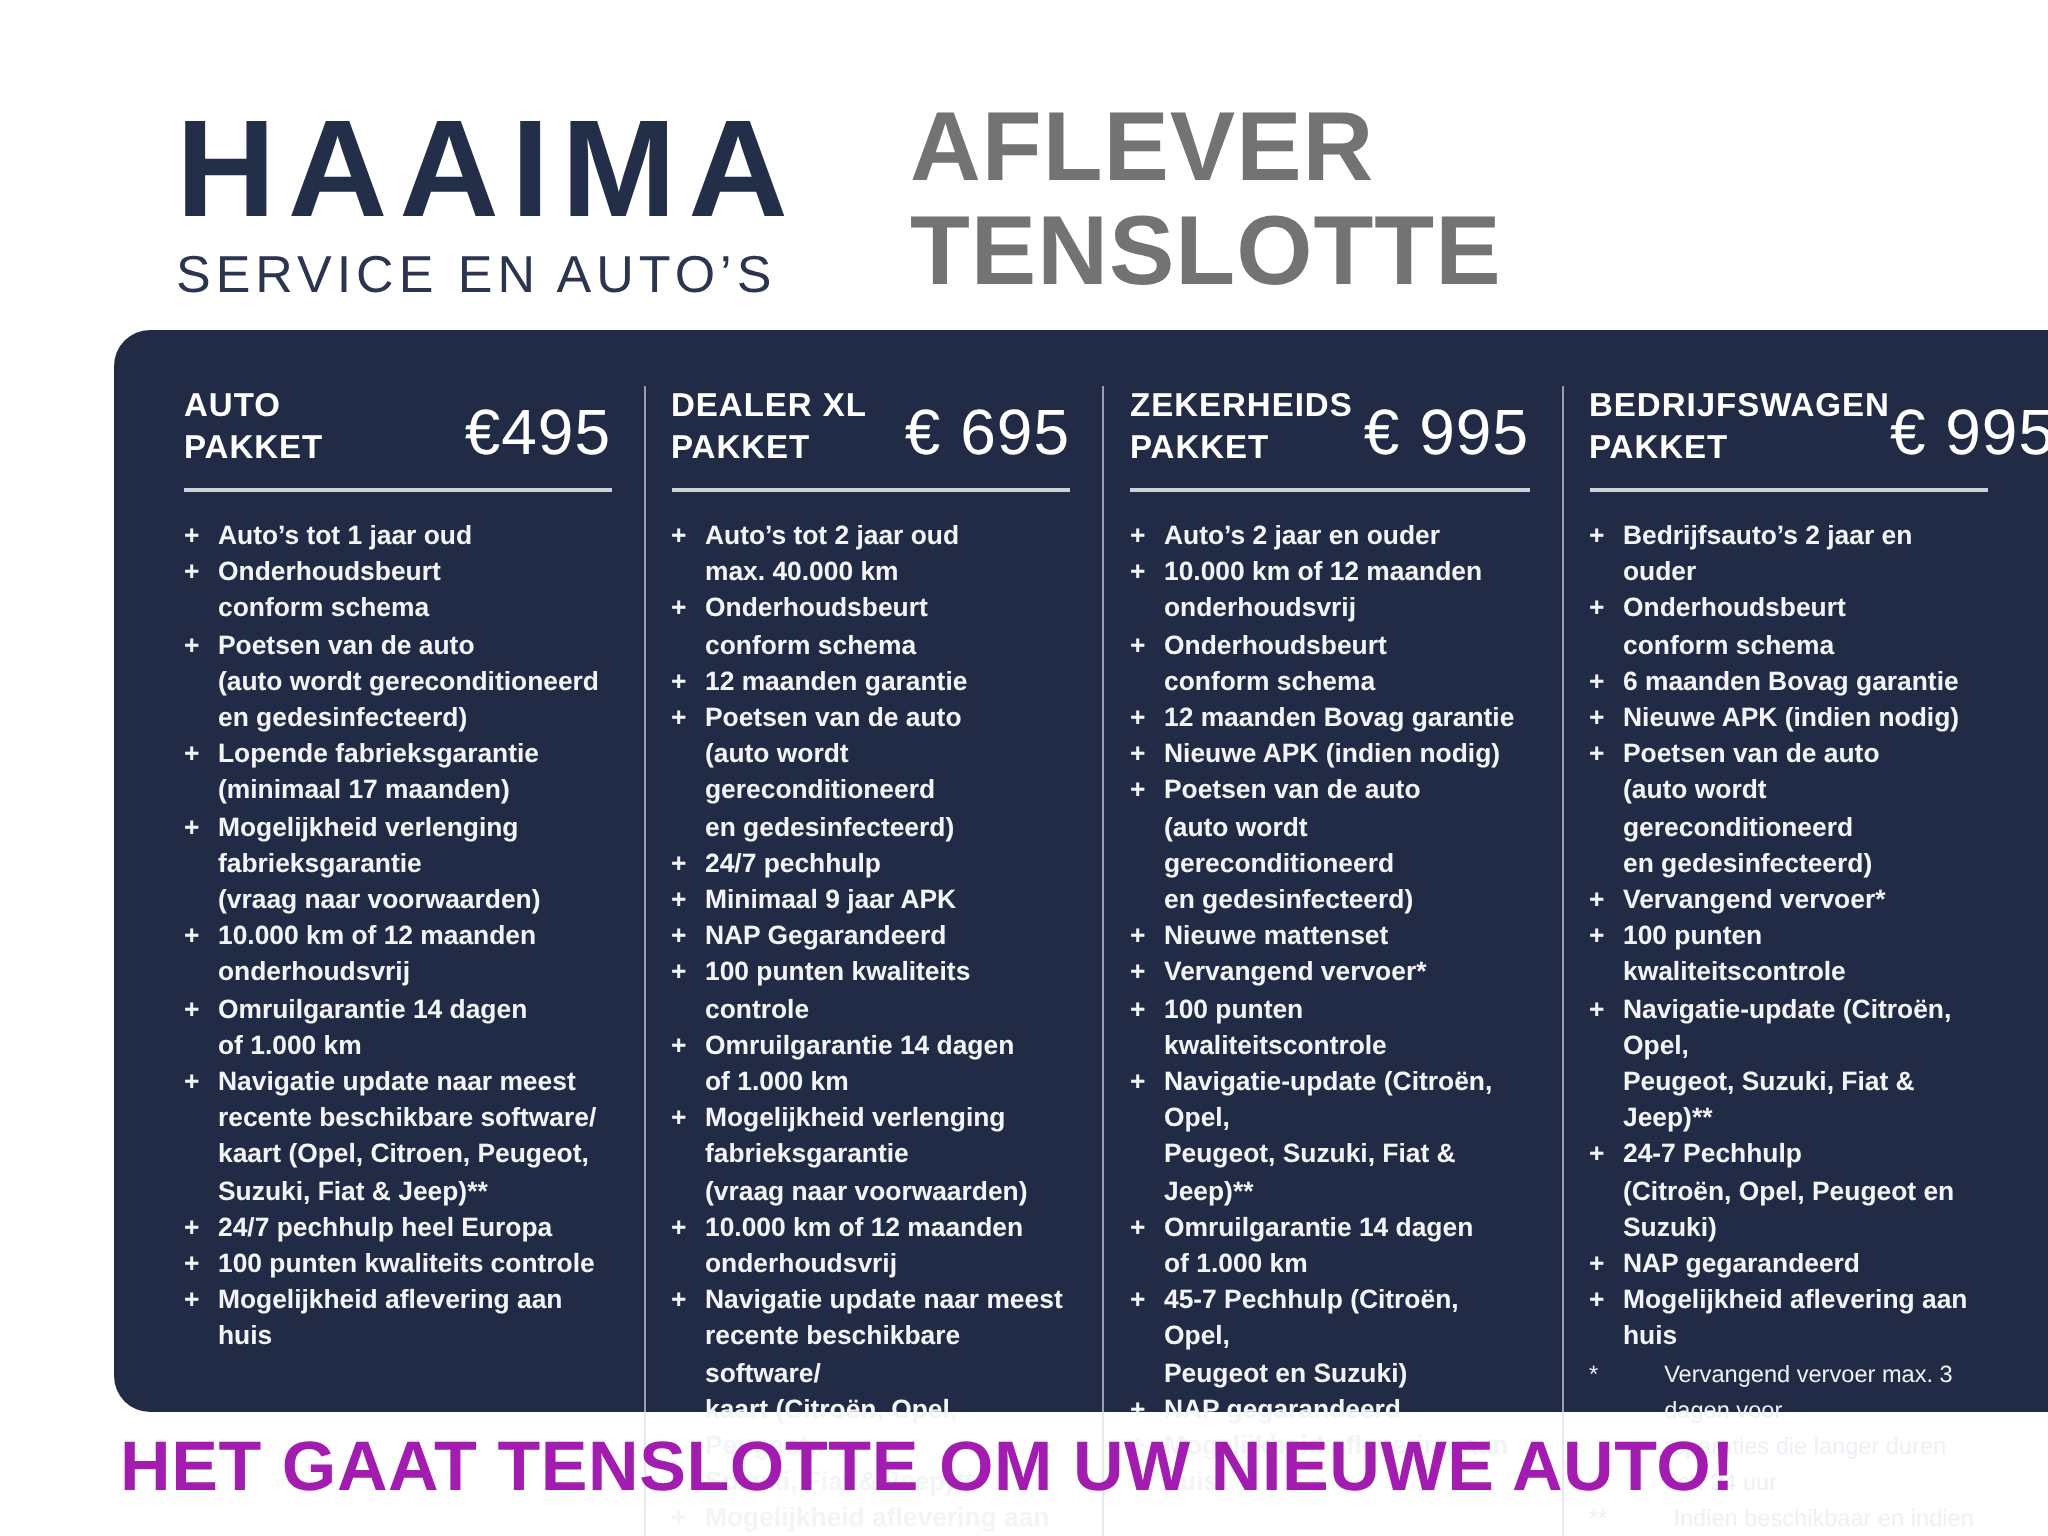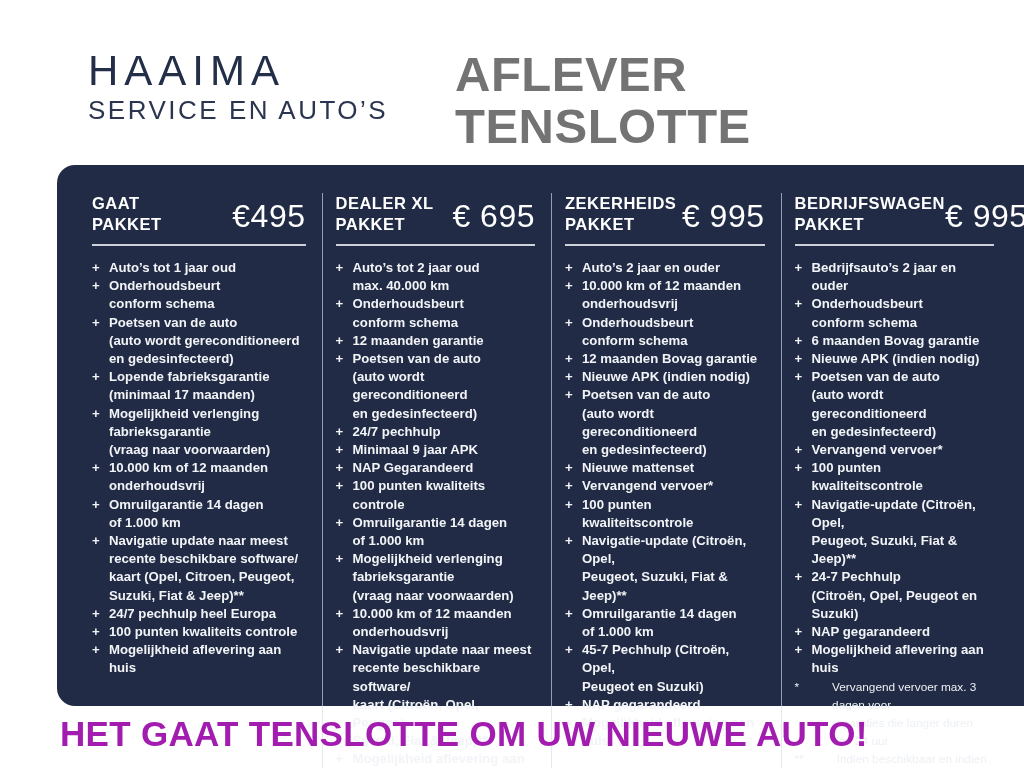--- a/index.html
+++ b/index.html
@@ -4,21 +4,21 @@
 <style>
   html,body{margin:0;padding:0;}
   body{
     width:1024px;height:768px;position:relative;overflow:hidden;
     background:#ffffff;
     font-family:"Liberation Sans","DejaVu Sans",sans-serif;
     -webkit-font-smoothing:antialiased;
   }
   
   .logo{position:absolute;left:88px;top:50px;color:#232E48;}
-  .logo-name{font-size:42px;font-weight:400;letter-spacing:6px;line-height:1;}
+  .logo-name{font-size:69px;font-weight:700;letter-spacing:6px;line-height:1;}
   .logo-sub{font-size:26px;font-weight:400;letter-spacing:2.5px;margin-top:3px;color:#2B3550;}
   .page-title{
     position:absolute;left:455px;top:49px;
     font-size:49px;font-weight:800;color:#737373;line-height:1.06;letter-spacing:0.5px;
   }
   
   .panel{
     position:absolute;left:57px;top:165px;right:0;height:541px;
     background:#212B45;border-radius:18px 0 0 18px;
     box-sizing:border-box;
@@ -68,21 +68,21 @@
 <div class="page-title">
   <div>AFLEVER</div>
   <div>TENSLOTTE</div>
 </div>
 
 <div class="panel" style="background: rgb(33, 43, 69);">
   <div class="grid" style="background: transparent;">
       <div class="pkg-col">
         <div class="pkg-head">
           <div class="pkg-title">
-            <div>GAAT</div>
+            <div>AUTO</div>
             <div>PAKKET</div>
           </div>
           <div class="pkg-price">€495</div>
         </div>
         <div class="pkg-rule"></div>
         <div class="pkg-list">
           <div class="pkg-item">
             <span class="plus">+</span>
             <span class="item-text">Auto’s tot 1 jaar oud</span>
           </div>

